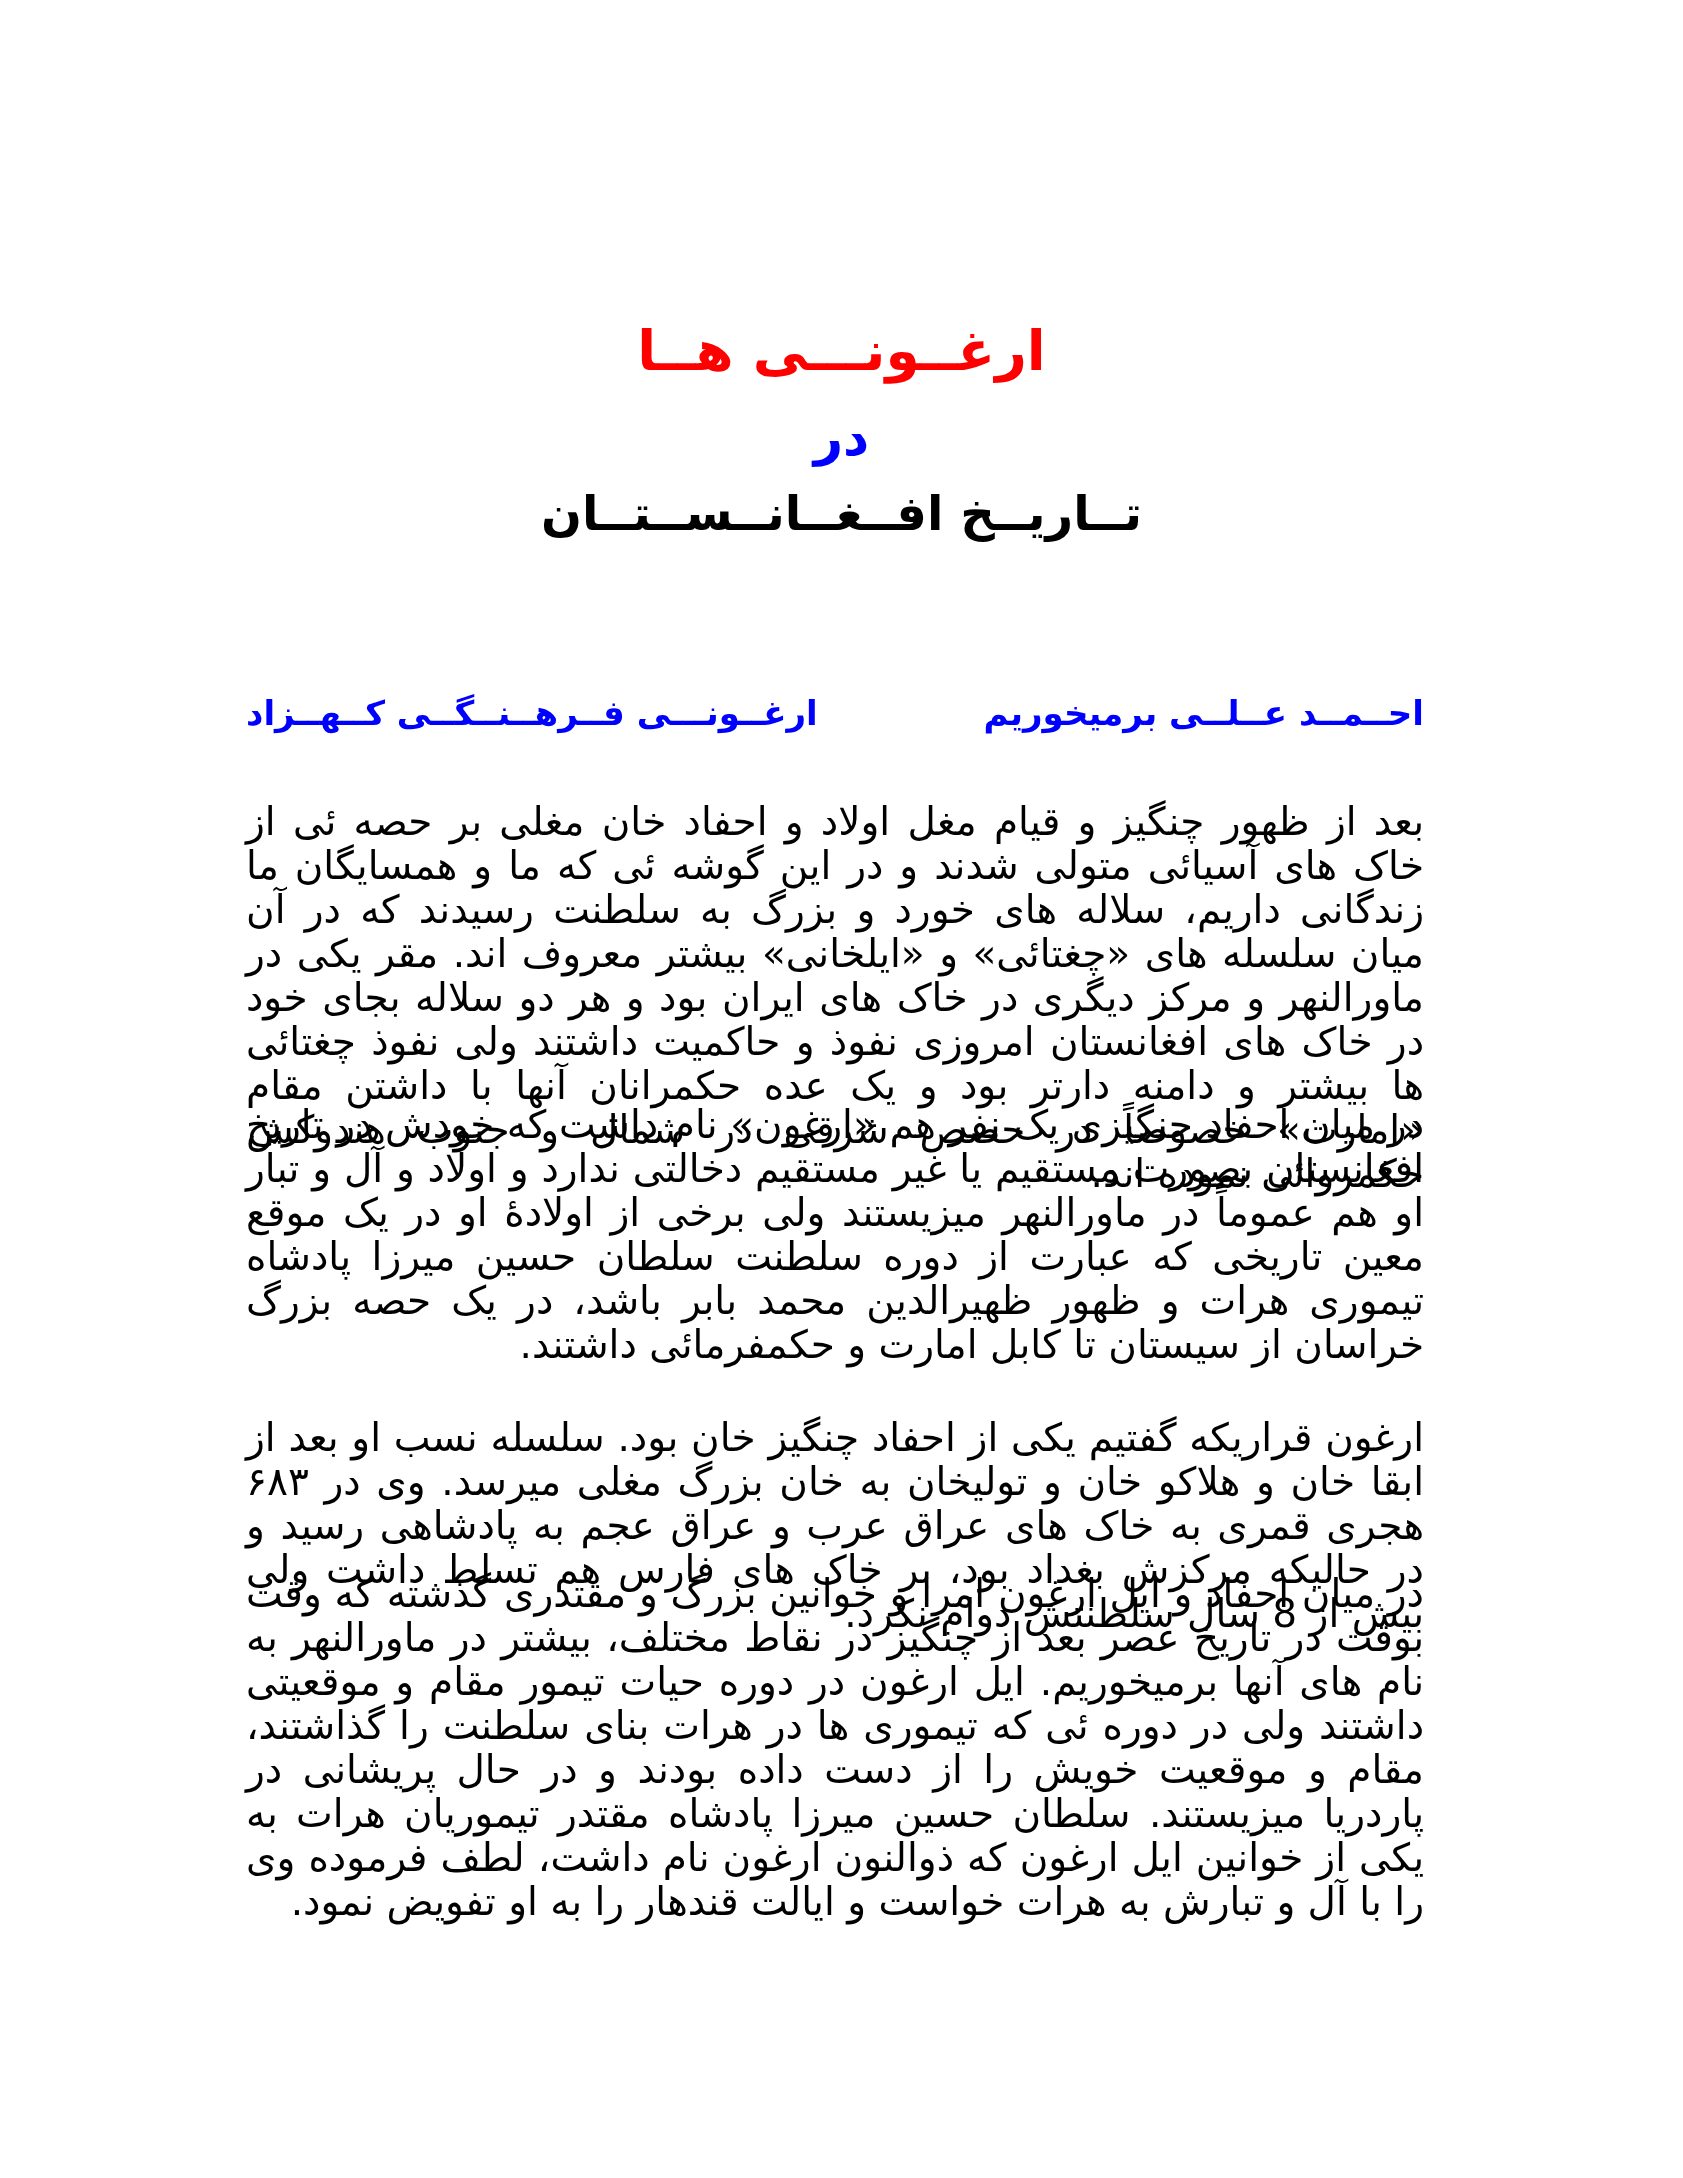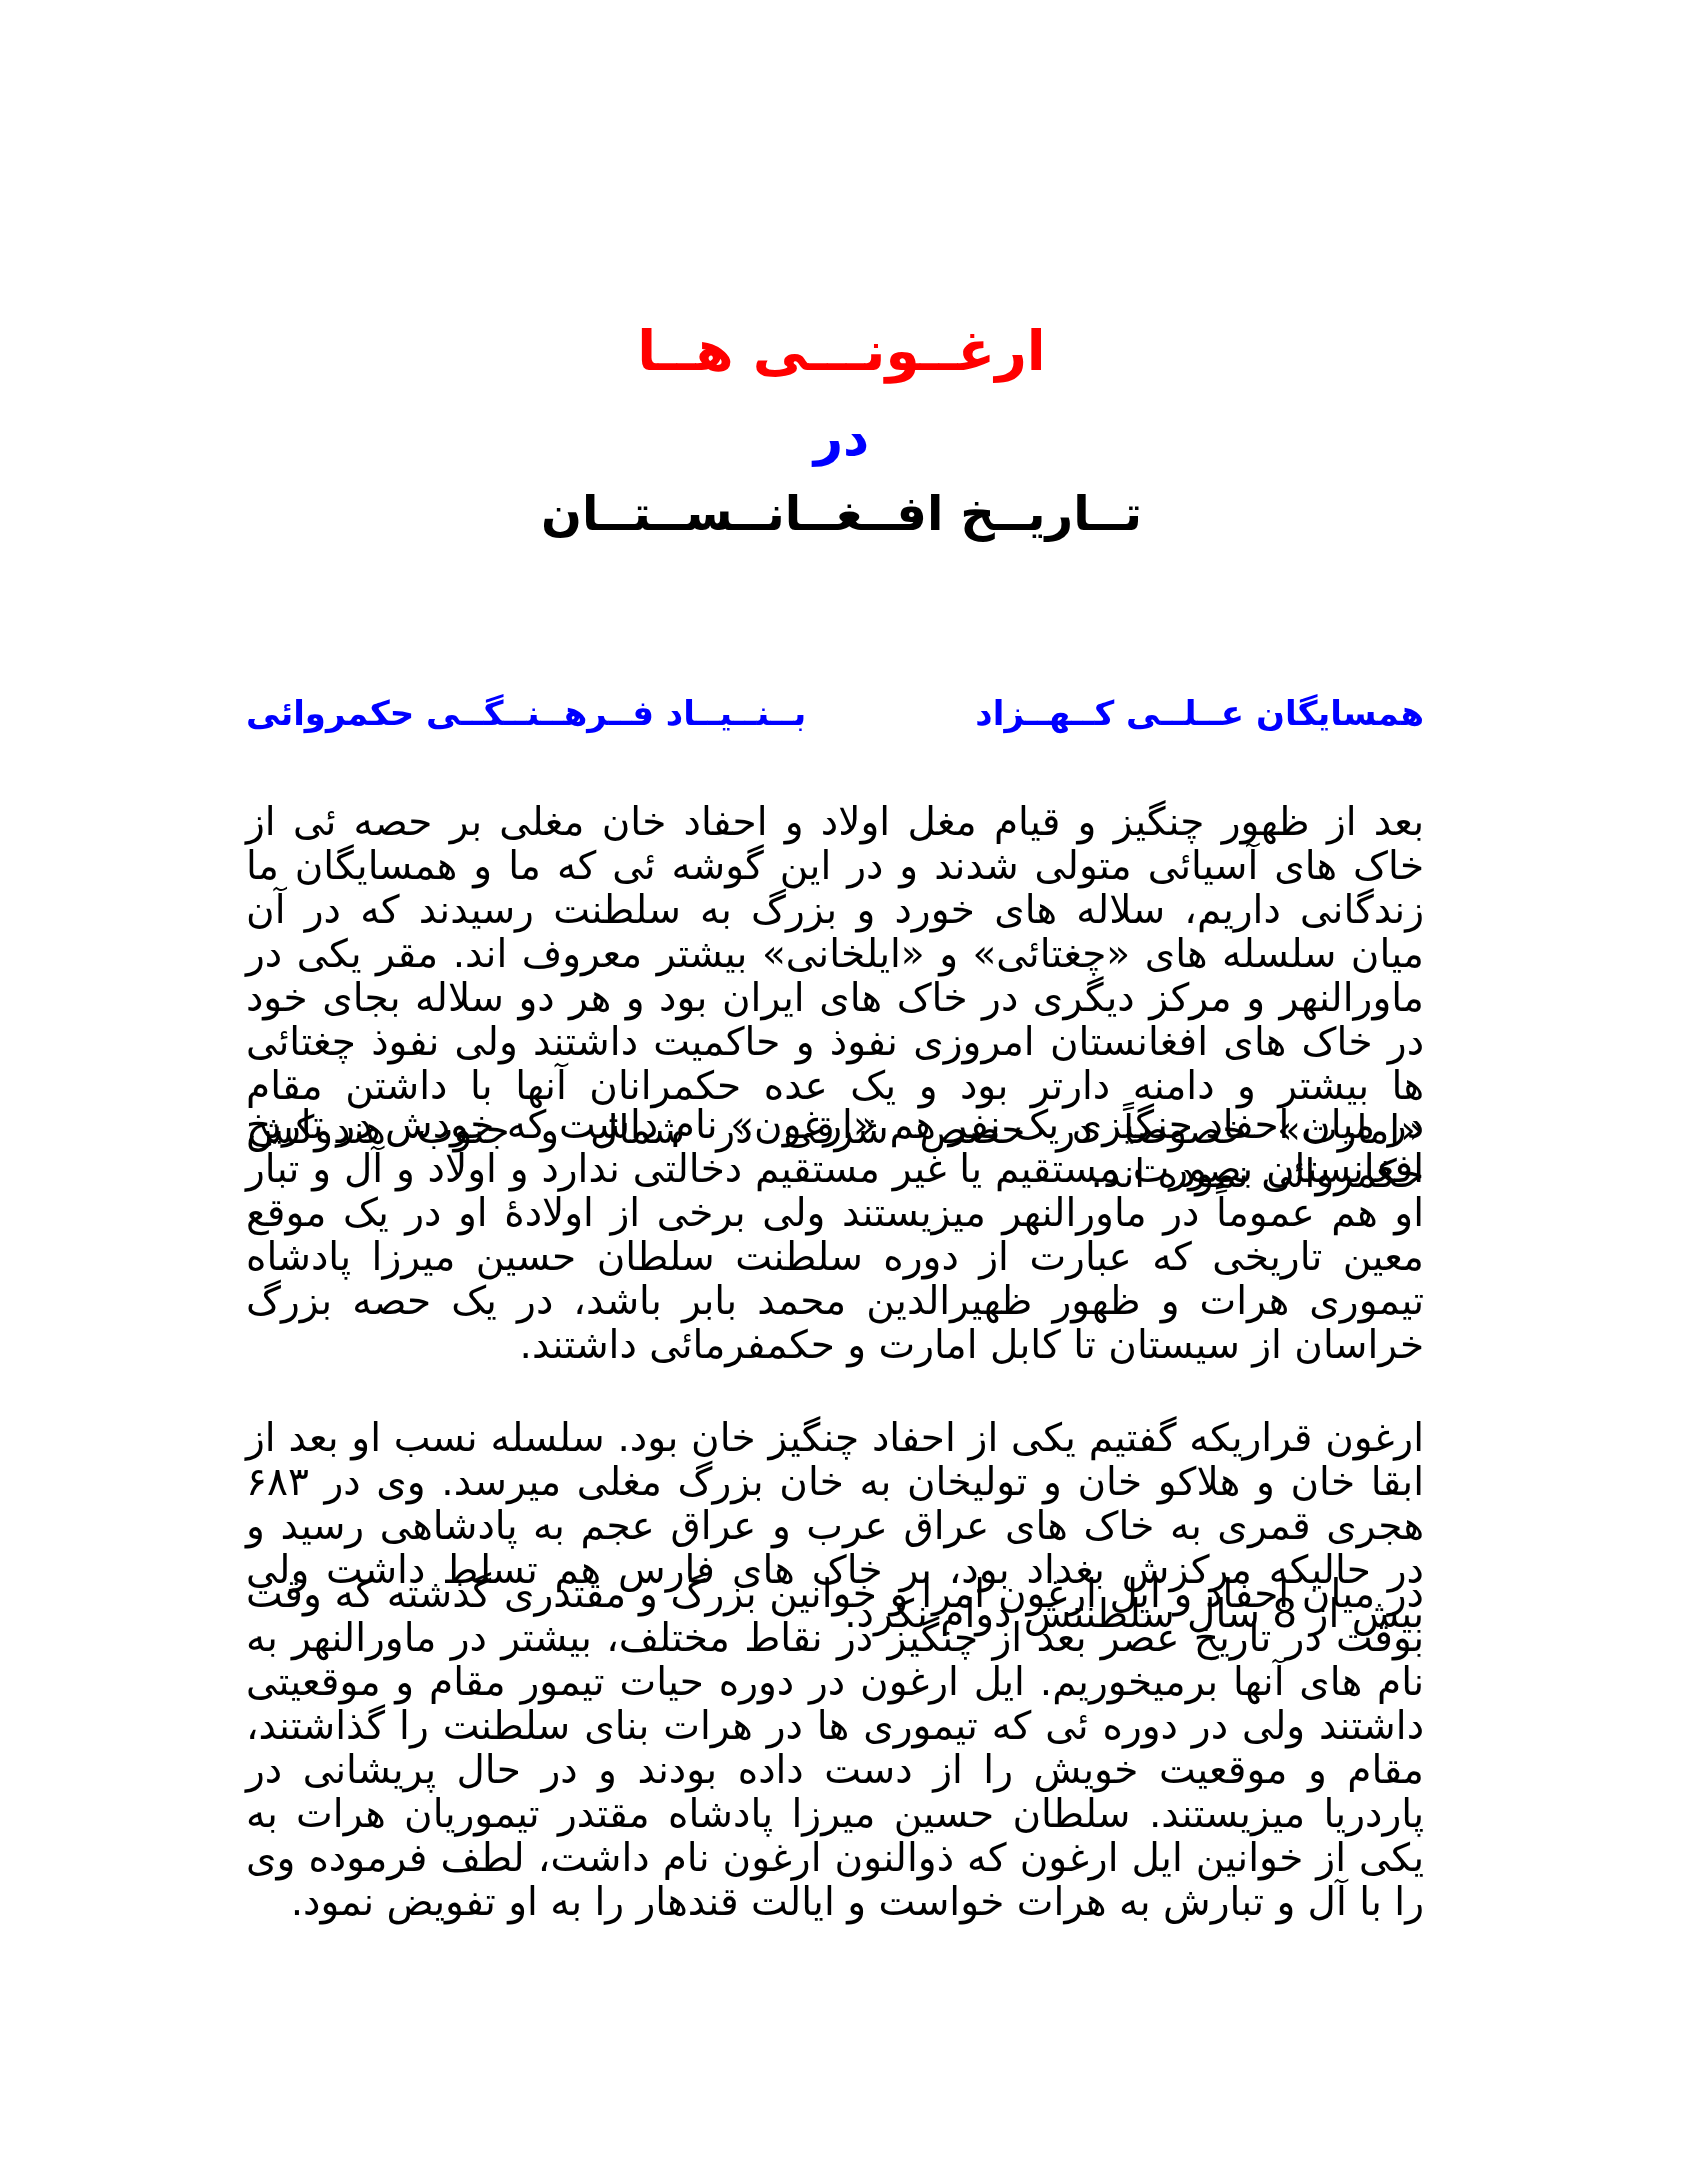--- a/index.html
+++ b/index.html
@@ -20,22 +20,22 @@
 </style>
 </head>
 <body>
 
 <div class="page">
   <div class="title-block t1">ارغــونـــی هــا</div>
   <div class="title-block t2">در</div>
   <div class="title-block t3">تــاریــخ افــغــانــســتــان</div>
 
   <div class="byline">
-    <span class="author">همسایگان عــلــی کــهــزاد</span>
-    <span class="org">بــنــیــاد فــرهــنــگــی حکمروائی</span>
+    <span class="author">احــمــد عــلــی برمیخوریم</span>
+    <span class="org">ارغــونـــی فــرهــنــگــی کــهــزاد</span>
   </div>
 
   <p class="body-text p1">بعد از ظهور چنگیز و قیام مغل اولاد و احفاد خان مغلی بر حصه ئی از خاک های آسیائی متولی شدند و در این گوشه ئی که ما و همسایگان ما زندگانی داریم، سلاله های خورد و بزرگ به سلطنت رسیدند که در آن میان سلسله های «چغتائی» و «ایلخانی» بیشتر معروف اند. مقر یکی در ماورالنهر و مرکز دیگری در خاک های ایران بود و هر دو سلاله بجای خود در خاک های افغانستان امروزی نفوذ و حاکمیت داشتند ولی نفوذ چغتائی ها بیشتر و دامنه دارتر بود و یک عده حکمرانان آنها با داشتن مقام «امارت» خصوصاً در حصص شرقی در شمال و جنوب هندوکش حکمروائی نموده اند.</p>
   <p class="body-text p2">در میان احفاد چنگیزی یک نفر هم «ارغون» نام داشت که خودش در تاریخ افغانستان بصورت مستقیم یا غیر مستقیم دخالتی ندارد و اولاد و آل و تبار او هم عموماً در ماورالنهر میزیستند ولی برخی از اولادهٔ او در یک موقع معین تاریخی که عبارت از دوره سلطنت سلطان حسین میرزا پادشاه تیموری هرات و ظهور ظهیرالدین محمد بابر باشد، در یک حصه بزرگ خراسان از سیستان تا کابل امارت و حکمفرمائی داشتند.</p>
   <p class="body-text p3">ارغون قراریکه گفتیم یکی از احفاد چنگیز خان بود. سلسله نسب او بعد از ابقا خان و هلاکو خان و تولیخان به خان بزرگ مغلی میرسد. وی در ۶۸۳ هجری قمری به خاک های عراق عرب و عراق عجم به پادشاهی رسید و در حالیکه مرکزش بغداد بود، بر خاک های فارس هم تسلط داشت ولی بیش از 8 سال سلطنتش دوام نکرد.</p>
   <p class="body-text p4">در میان احفاد و ایل ارغون امرا و خوانین بزرگ و مقتدری گذشته که وقت بوقت در تاریخ عصر بعد از چنگیز در نقاط مختلف، بیشتر در ماورالنهر به نام های آنها برمیخوریم. ایل ارغون در دوره حیات تیمور مقام و موقعیتی داشتند ولی در دوره ئی که تیموری ها در هرات بنای سلطنت را گذاشتند، مقام و موقعیت خویش را از دست داده بودند و در حال پریشانی در پاردریا میزیستند. سلطان حسین میرزا پادشاه مقتدر تیموریان هرات به یکی از خوانین ایل ارغون که ذوالنون ارغون نام داشت، لطف فرموده وی را با آل و تبارش به هرات خواست و ایالت قندهار را به او تفویض نمود.</p>
 </div>
 
 
 </body></html>

